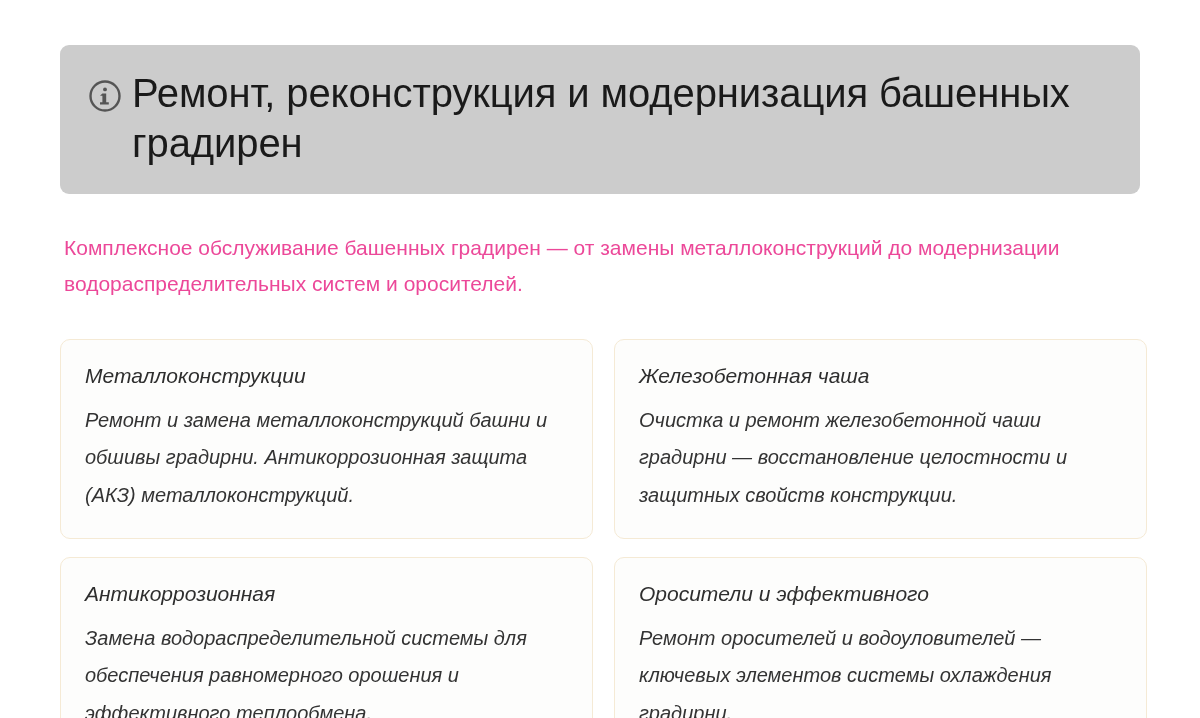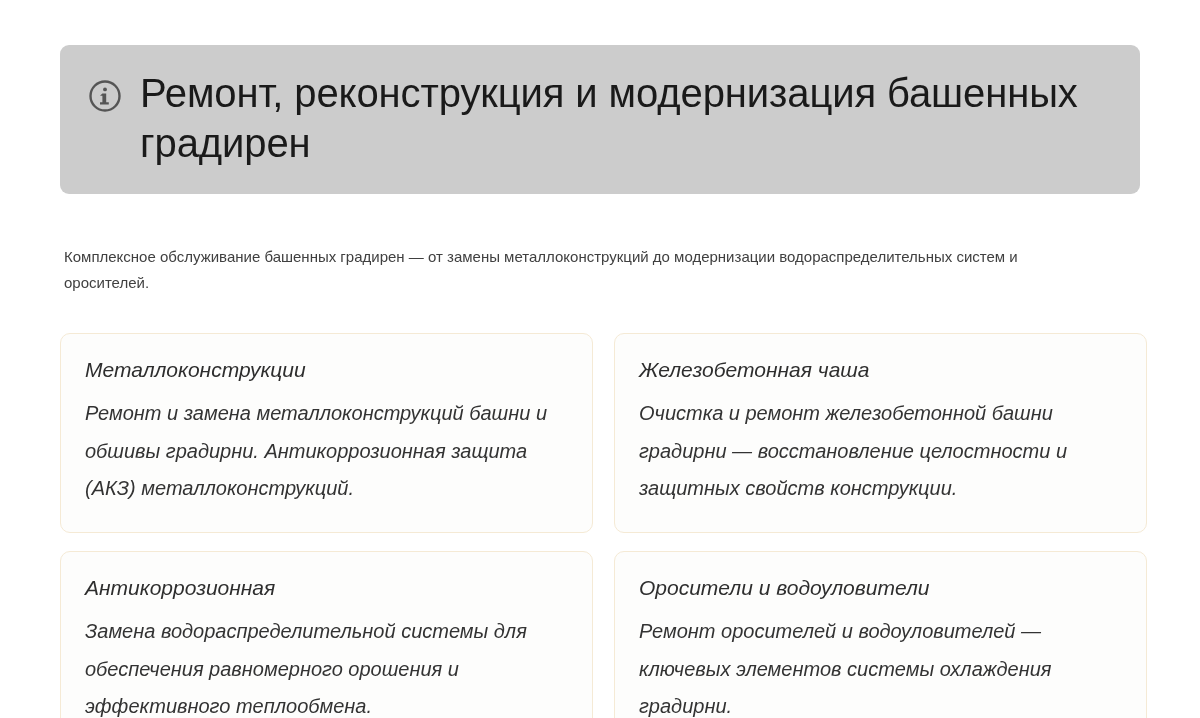--- a/index.html
+++ b/index.html
@@ -26,21 +26,21 @@
 
   
   .header-banner {
     box-sizing: border-box;
     width: 1080px;
     background: #cccccc;
     border-radius: 9px;
     padding: 24px 28px 26px 28px;
     display: flex;
     align-items: flex-start;
-    gap: 18px;
+    gap: 10px;
   }
 
   .info-icon {
     flex: 0 0 auto;
     width: 34px;
     height: 34px;
     margin-top: 10px;
     display: block;
   }
 
@@ -49,24 +49,24 @@
     font-size: 40px;
     line-height: 1.24;
     font-weight: 400;
     color: #1a1a1a;
     letter-spacing: -0.1px;
     max-width: 960px;
   }
 
   
   .intro {
-    margin: 50px 0 0 4px;
-    font-size: 15px;
+    margin: 36px 0 0 4px;
+    font-size: 21px;
     line-height: 1.72;
-    color: #404040;
+    color: #ec4899;
     font-weight: 400;
     max-width: 1000px;
   }
 
   
   .cards-grid {
     margin-top: 37px;
     display: grid;
     grid-template-columns: 533px 533px;
     column-gap: 21px;
@@ -119,27 +119,27 @@
 
   <div class="cards-grid">
 
     <div class="card">
       <h2 class="card-title">Металлоконструкции</h2>
       <p class="card-desc">Ремонт и замена металлоконструкций башни и обшивы градирни. Антикоррозионная защита (АКЗ) металлоконструкций.</p>
     </div>
 
     <div class="card">
       <h2 class="card-title">Железобетонная чаша</h2>
-      <p class="card-desc">Очистка и ремонт железобетонной башни градирни — восстановление целостности и защитных свойств конструкции.</p>
+      <p class="card-desc">Очистка и ремонт железобетонной чаши градирни — восстановление целостности и защитных свойств конструкции.</p>
     </div>
 
     <div class="card">
       <h2 class="card-title">Антикоррозионная</h2>
       <p class="card-desc">Замена водораспределительной системы для обеспечения равномерного орошения и эффективного теплообмена.</p>
     </div>
 
     <div class="card">
-      <h2 class="card-title">Оросители и водоуловители</h2>
+      <h2 class="card-title">Оросители и эффективного</h2>
       <p class="card-desc">Ремонт оросителей и водоуловителей — ключевых элементов системы охлаждения градирни.</p>
     </div>
 
   </div>
 </div>
 
 </body></html>

